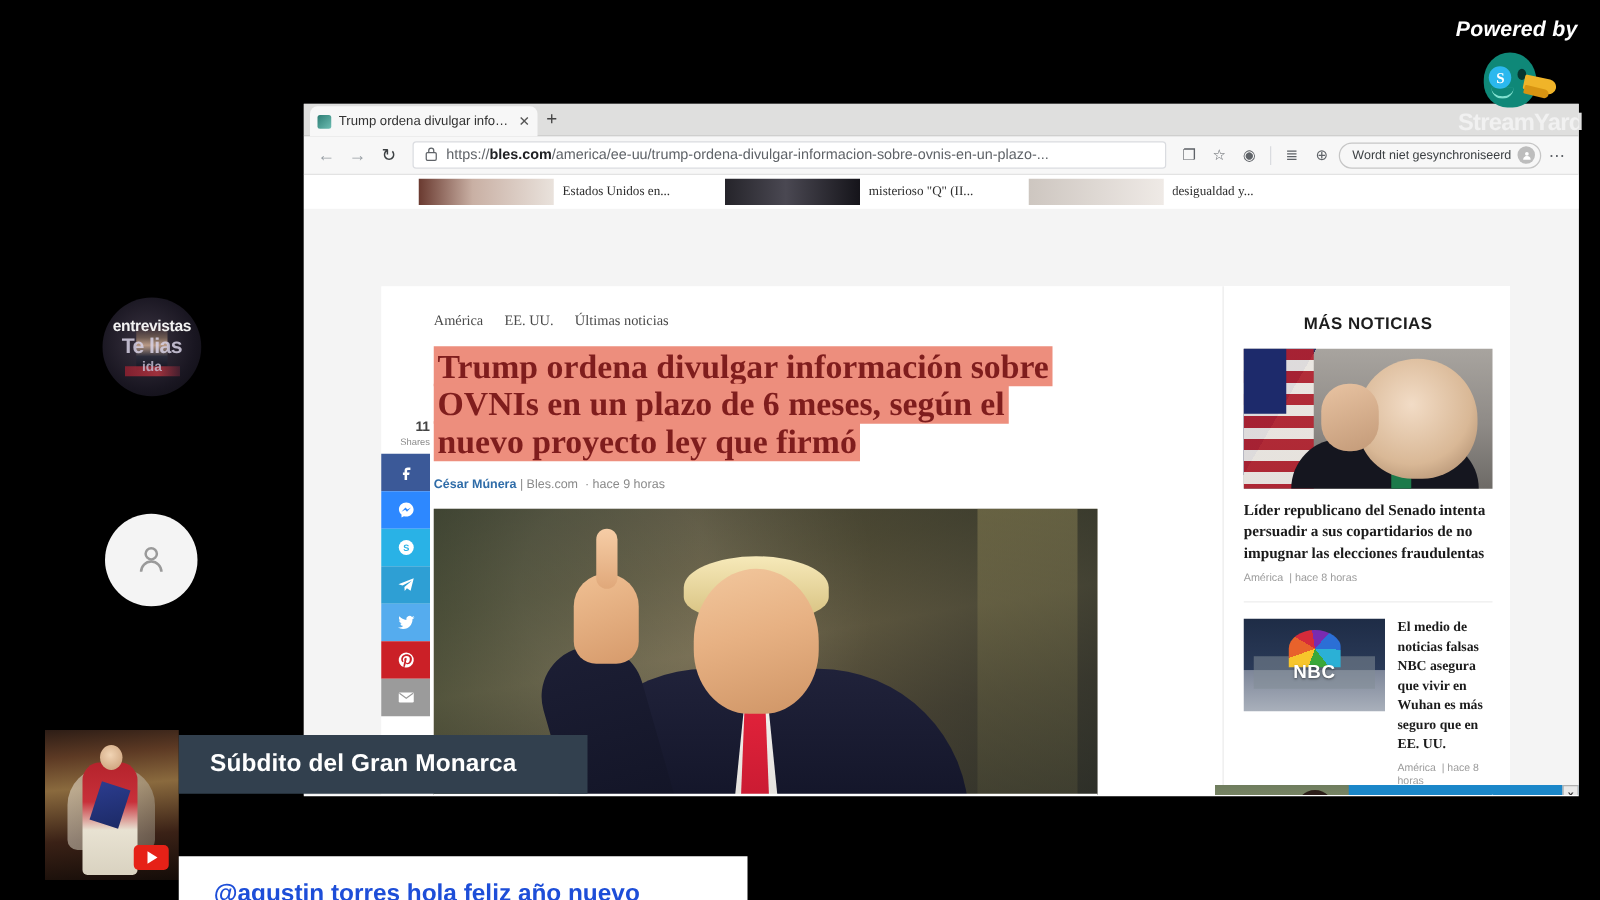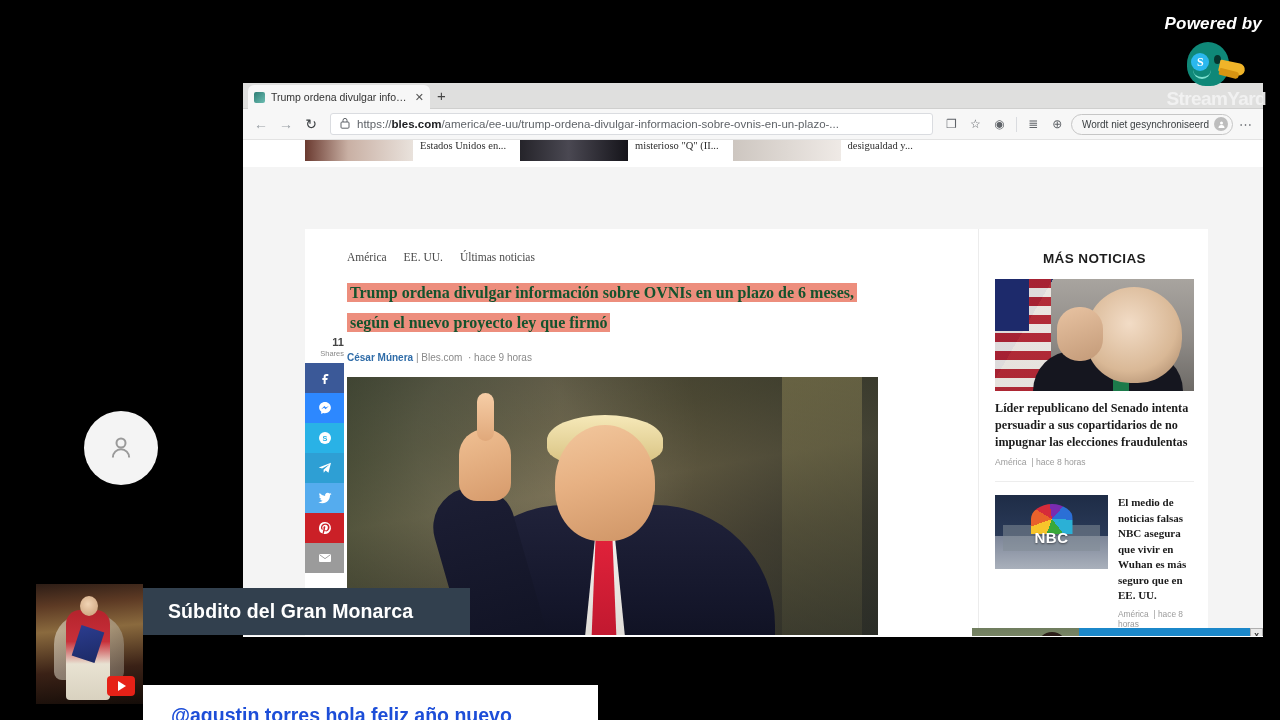--- a/index.html
+++ b/index.html
@@ -132,38 +132,38 @@
   }
   .sync-av { width: 14px; height: 14px; border-radius: 50%; background: #bdbdbd; display:flex;align-items:center;justify-content:center; }
   .sync-av svg { width: 9px; height: 9px; }
   .dots { font-size: 13px; color: #5f6368; padding: 0 3px; flex: none; letter-spacing: 1px; }
 
   
   .viewport { position: relative; width: 100%; height: 496px; background: #f4f4f4; overflow: hidden; }
 
   
   .toprow { position: absolute; left: 0; top: 0; width: 100%; height: 27px; background: #fff; display: flex; gap: 14px; padding: 0 62px; overflow: hidden; }
-  .toprow-item { display: flex; align-items: flex-start; gap: 7px; height: 100%; }
+  .toprow-item { display: flex; align-items: center; gap: 7px; height: 100%; margin-left: 30px; }
   .toprow-thumb { width: 108px; height: 21px; flex: none; }
   .tr1 { background: linear-gradient(90deg,#6a3a30,#c9b0a4 40%,#e9e2dc); }
   .tr2 { background: linear-gradient(90deg,#25242a,#4a4852 45%,#15141a); }
   .tr3 { background: linear-gradient(90deg,#cdc6c0,#efeae6); }
   .toprow-label { font-size: 10.5px; color: #2c2c2c; font-family: "Liberation Serif", serif; white-space: nowrap; overflow: hidden; }
 
   .paper {
     position: absolute; left: 62px; top: 89px; width: 903px; height: 500px;
     background: #ffffff;
   }
   .breadcrumb { display: flex; gap: 17px; padding: 22px 0 0 42px; }
   .breadcrumb span { font-size: 11.5px; color: #4a4a4a; font-family: "Liberation Serif", serif; }
 
   .headline {
     margin: 15px 0 0 42px; width: 530px;
     font-family: "Liberation Serif", serif; font-weight: bold;
-    font-size: 16px; line-height: 30px; color: #14532d;
+    font-size: 27px; line-height: 30px; color: #7f1d1d;
   }
   .headline span {
     background: #ed8e7d; box-decoration-break: clone;
     -webkit-box-decoration-break: clone; padding: 1px 3px;
   }
   .byline { margin: 14px 0 4px 42px; font-size: 10px; color: #8a8a8a; }
   .byline b { color: #2f6ca8; }
 
   .hero {
     margin: 14px 0 0 42px; width: 531px; height: 290px;
@@ -356,20 +356,27 @@
       <div class="duck-head"></div>
       <div class="duck-eye">S</div>
       <div class="duck-eye2"></div>
       <div class="duck-bill"></div>
       <div class="duck-bill2"></div>
       <div class="duck-smile"></div>
     </div>
   </div>
   <div class="sy-word">StreamYard</div>
 
+  <div class="chan-logo">
+    <div class="chan-face"></div>
+    <div class="chan-strip"></div>
+    <div class="ln1">entrevistas</div>
+    <div class="ln2">Te  lias</div>
+    <div class="ln3">ida</div>
+  </div>
 
   <div class="avatar-circle">
     <svg viewBox="0 0 24 24">
       <circle cx="12" cy="8" r="3.6" fill="none" stroke="#9a9a9a" stroke-width="1.6"></circle>
       <path d="M5.5 19.5a6.5 6.5 0 0 1 13 0" fill="none" stroke="#9a9a9a" stroke-width="1.6"></path>
     </svg>
   </div>
 
   <div class="browser">
 

